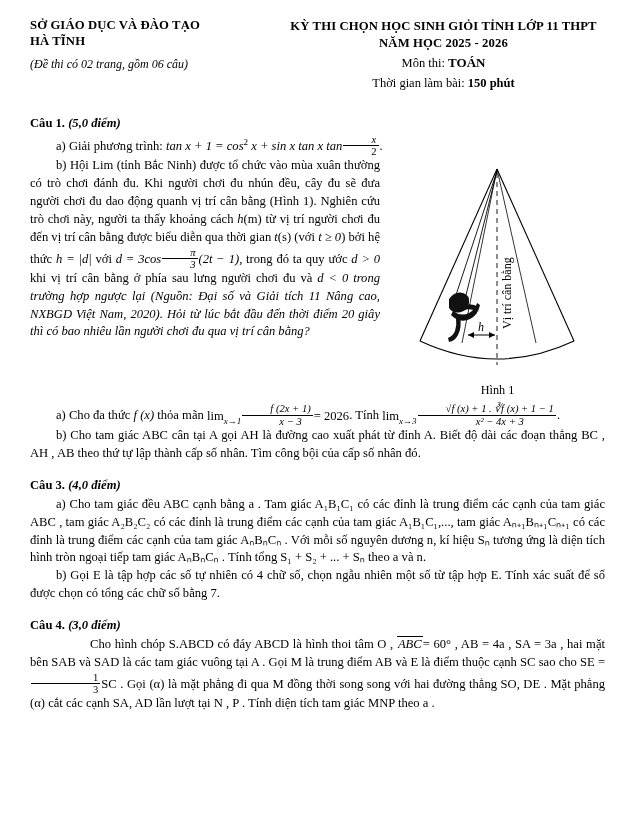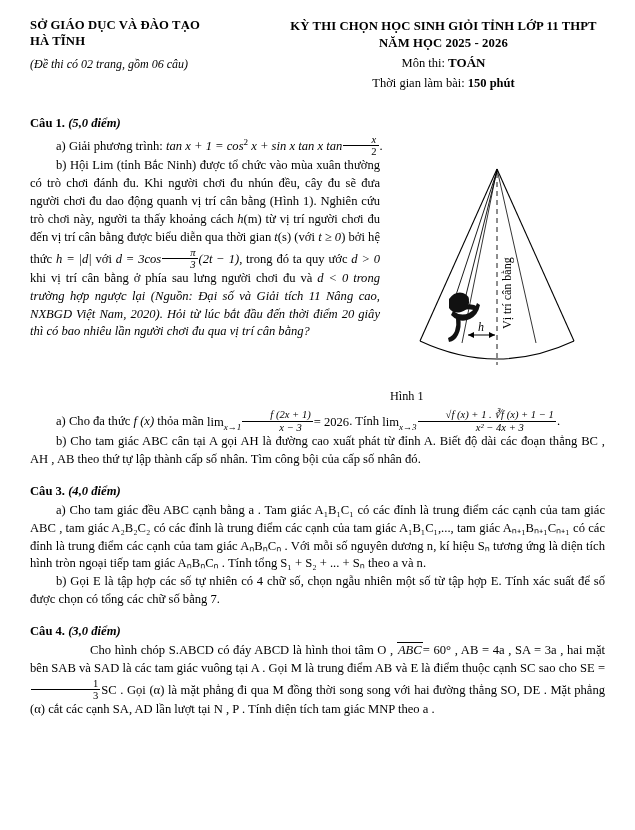--- a/index.html
+++ b/index.html
@@ -109,23 +109,23 @@
   .frac .den { display: block; border-top: 1px solid #000; padding: 0 2px; }
   .sup { font-size: 0.72em; vertical-align: super; }
   .sub { font-size: 0.72em; vertical-align: sub; }
   
   .figwrap {
     float: right;
     width: 215px;
     margin: 2px 0 4px 10px;
   }
   .figcap {
-    text-align: left;
+    text-align: center;
     font-size: 12.2px;
-    margin-top: 8px;
+    margin-top: 2px;
   }
   .q1b-block { overflow: hidden; }
   .clearer { clear: both; }
   .nowrap { white-space: nowrap; }
 </style>
 </head>
 <body>
 
 <div class="page">
 

